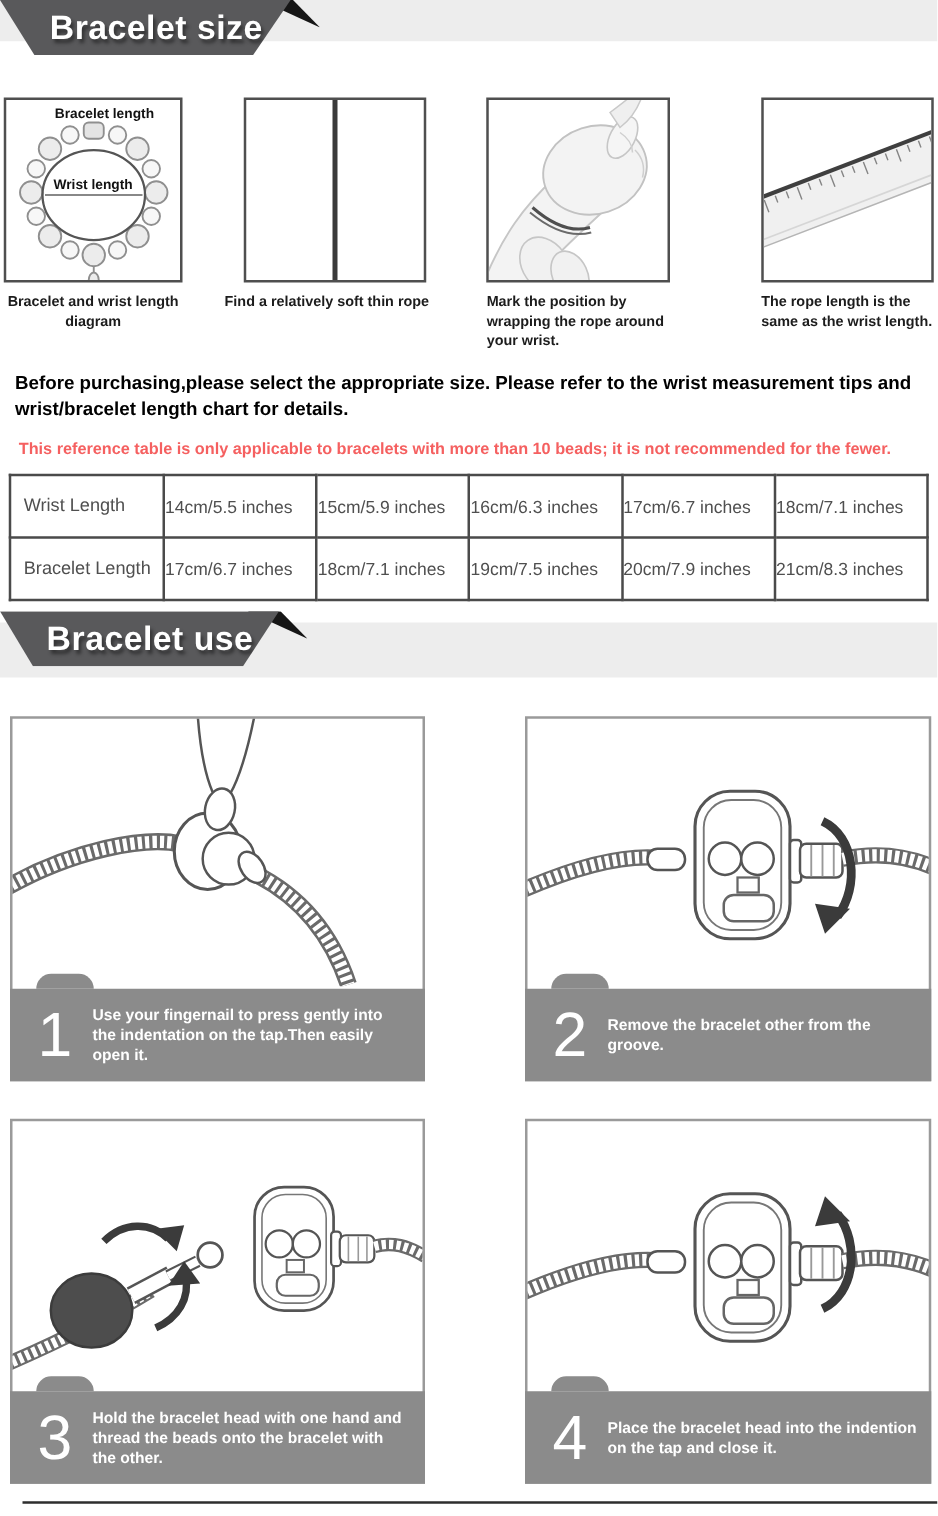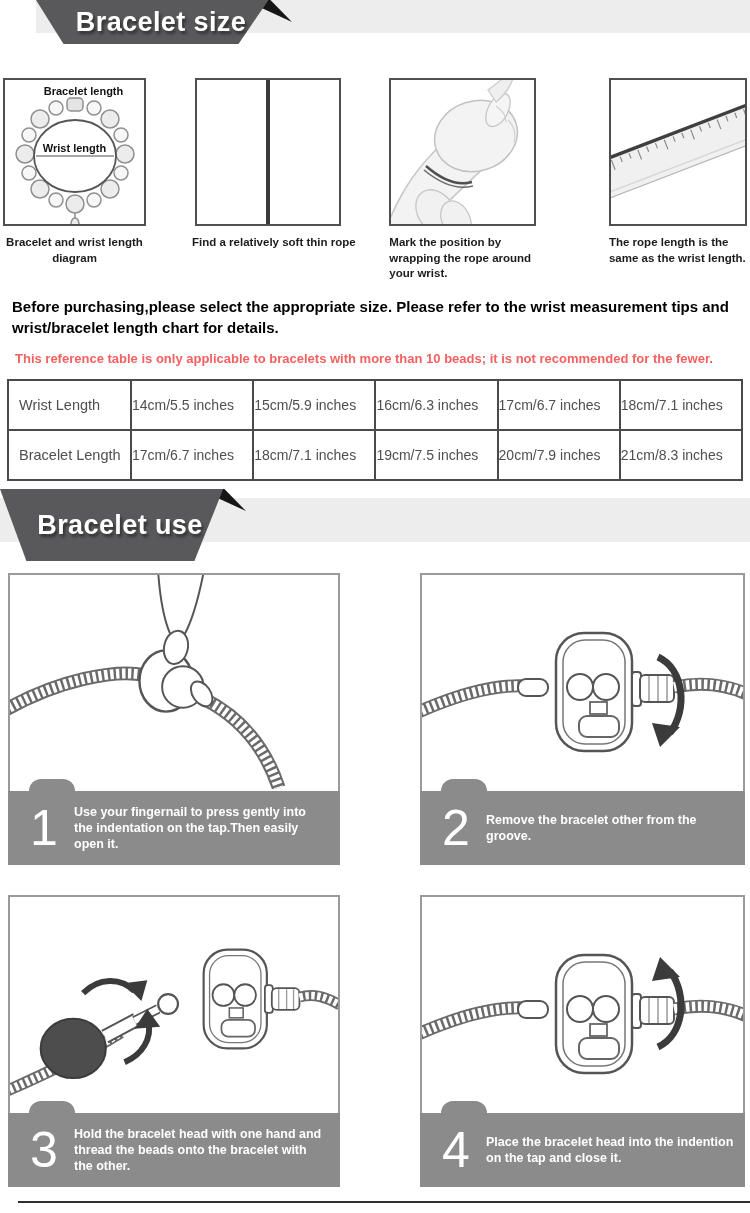--- a/index.html
+++ b/index.html
@@ -12,37 +12,37 @@
   
   .banner { position:relative; }
   .banner .band { position:absolute; left:0; width:100%; background:#ededed; z-index:0; }
   .banner .notch { position:absolute; top:0; background:#161616; z-index:1;
                    clip-path:polygon(0 0, 55% 0, 100% 100%); width:48px; height:22px; }
   .banner .ribbon { position:absolute; left:0; top:0; background:#59595b; z-index:2;
                     display:flex; align-items:center; justify-content:center;
                     clip-path:polygon(0 0, 93% 0, 81% 100%, 11% 100%); }
   .banner .ribbon span { color:#fff; font-weight:bold; font-size:27px; letter-spacing:.4px;
                          text-shadow:2px 3px 3px rgba(0,0,0,.45); }
-  #banner-size { height:50px;margin-left:36px; }
+  #banner-size { height:50px; }
   #banner-size .band { top:0; height:33px; }
   #banner-size .ribbon { width:250px; height:44px; }
   #banner-size .notch { left:208px; }
   #banner-use { height:64px; }
   #banner-use .band { top:9px; height:44px; }
-  #banner-use .ribbon { width:240px; height:72px; }
+  #banner-use .ribbon { width:240px; height:44px; }
   #banner-use .notch { left:198px; }
 
   
   .measure-row { display:flex; justify-content:space-between; padding:0 3px; margin-top:28px; }
   .m-col { display:flex; flex-direction:column; }
   .m-panel { height:148px; border:2px solid #4f4f4f; background:#fff; position:relative; overflow:hidden; }
   .m-caption { margin-top:9px; font-weight:bold; font-size:11.5px; line-height:1.35; color:#1c1c1c; }
   .c-center { text-align:center; }
   .w1 { width:143px; } .w2 { width:146px; } .w3 { width:147px;justify-content:space-between; } .w4 { width:162px;padding-left:24px; }
-  .cap2 { width:176px; margin-left:-15px; white-space:nowrap; text-align:right; }
+  .cap2 { width:176px; margin-left:-15px; white-space:nowrap; text-align:left; }
   .cap3 { width:150px; } .cap4 { width:140px; }
 
   .pnl-label-top { position:absolute; top:5px; left:0; right:0; text-align:center;
                    padding-left:18px; font-size:11px; font-weight:bold; color:#111; z-index:3; }
   .pnl-label-mid { position:absolute; top:62px; left:0; right:0; text-align:center;
                    font-size:11px; font-weight:bold; color:#111; z-index:3; }
   .rope-line { position:absolute; left:50%; top:0; bottom:0; width:4px; margin-left:-2px; background:#3a3a3a; }
   .m-panel svg { display:block; width:100%; height:100%; }
 
   

